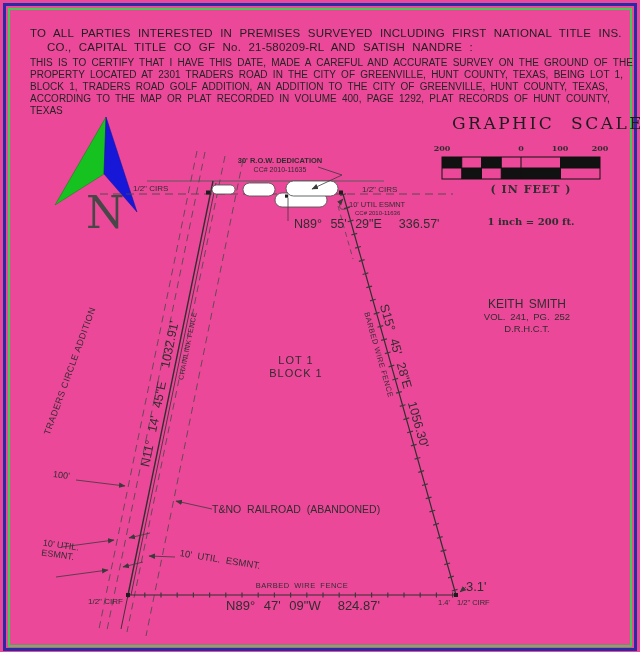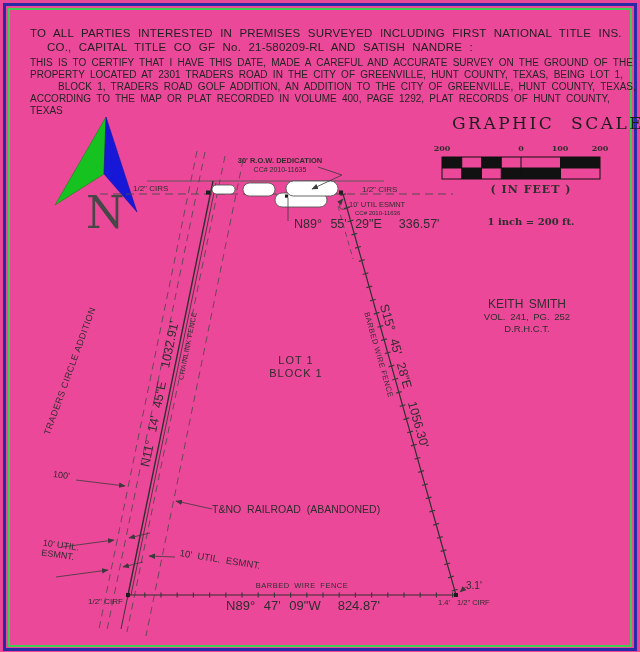--- a/index.html
+++ b/index.html
@@ -17,21 +17,21 @@
 <div id="page">
 
   <div class="frame" style="left:3px;top:3px;right:3px;bottom:1px;border:3px solid #2a2aa4;"></div>
   <div class="frame" style="left:8px;top:8px;right:8px;bottom:5px;border:2.5px solid #3ecf52;"></div>
 
   <div>
     <div class="lbl" style="left:30px;top:27px;font-size:11.5px;word-spacing:4px;letter-spacing:0.2px;color:#1f1f1f;">TO ALL PARTIES INTERESTED IN PREMISES SURVEYED INCLUDING FIRST NATIONAL TITLE INS.</div>
     <div class="lbl" style="left:30px;top:41px;font-size:11.5px;word-spacing:4px;letter-spacing:0.2px;color:#1f1f1f;margin-left:17px;">CO., CAPITAL TITLE CO GF No. 21-580209-RL AND SATISH NANDRE :</div>
     <div class="lbl" style="left:30px;top:57px;font-size:10px;word-spacing:2.5px;color:#242424;">THIS IS TO CERTIFY THAT I HAVE THIS DATE, MADE A CAREFUL AND ACCURATE SURVEY ON THE GROUND OF THE</div>
     <div class="lbl" style="left:30px;top:69px;font-size:10px;word-spacing:2.5px;color:#242424;">PROPERTY LOCATED AT 2301 TRADERS ROAD IN THE CITY OF GREENVILLE, HUNT COUNTY, TEXAS, BEING LOT 1,</div>
-    <div class="lbl" style="left:30px;top:81px;font-size:10px;word-spacing:2.5px;color:#242424;margin-left:28px;">BLOCK 1, TRADERS ROAD GOLF ADDITION, AN ADDITION TO THE CITY OF GREENVILLE, HUNT COUNTY, TEXAS,</div>
+    <div class="lbl" style="left:30px;top:81px;font-size:10px;word-spacing:2.5px;color:#242424;">BLOCK 1, TRADERS ROAD GOLF ADDITION, AN ADDITION TO THE CITY OF GREENVILLE, HUNT COUNTY, TEXAS,</div>
     <div class="lbl" style="left:30px;top:93px;font-size:10px;word-spacing:2.5px;color:#242424;">ACCORDING TO THE MAP OR PLAT RECORDED IN VOLUME 400, PAGE 1292, PLAT RECORDS OF HUNT COUNTY,</div>
     <div class="lbl" style="left:30px;top:105px;font-size:10px;word-spacing:2.5px;color:#242424;">TEXAS</div>
   </div>
 
   <svg width="640" height="652" viewBox="0 0 640 652">
     <defs>
       <marker id="arw" markerWidth="8" markerHeight="8" refX="6" refY="3.5" orient="auto" markerUnits="userSpaceOnUse">
         <path d="M0,0.8 L6.5,3.5 L0,6.2 z" fill="#3a3a3a"></path>
       </marker>
     </defs>
@@ -169,17 +169,17 @@
     <div>ESMNT.</div>
   </div>
   <div class="lbl" style="left:220px;top:560px;font-size:9.5px;word-spacing:3px;transform:translate(-50%,-50%) rotate(9deg);">10' UTIL. ESMNT.</div>
 
   <div class="lbl ctr" style="left:302px;top:586px;font-size:7.5px;letter-spacing:0.5px;word-spacing:2px;">BARBED WIRE FENCE</div>
   <div class="lbl" style="left:303px;top:606px;font-size:13px;word-spacing:5px;transform:translate(-50%,-50%);">
     <span>N89° 47' 09"W</span><span style="margin-left:17px;">824.87'</span>
   </div>
 
   <div class="lbl" style="left:88px;top:597px;font-size:8px;">1/2" CIRF</div>
-  <div class="lbl" style="left:466px;top:580px;font-size:10px;">3.1'</div>
+  <div class="lbl" style="left:466px;top:580px;font-size:13px;">3.1'</div>
   <div class="lbl" style="left:438px;top:599px;font-size:7.5px;">1.4'</div>
   <div class="lbl" style="left:457px;top:599px;font-size:7.5px;">1/2" CIRF</div>
 
 </div>
 
 </body></html>

